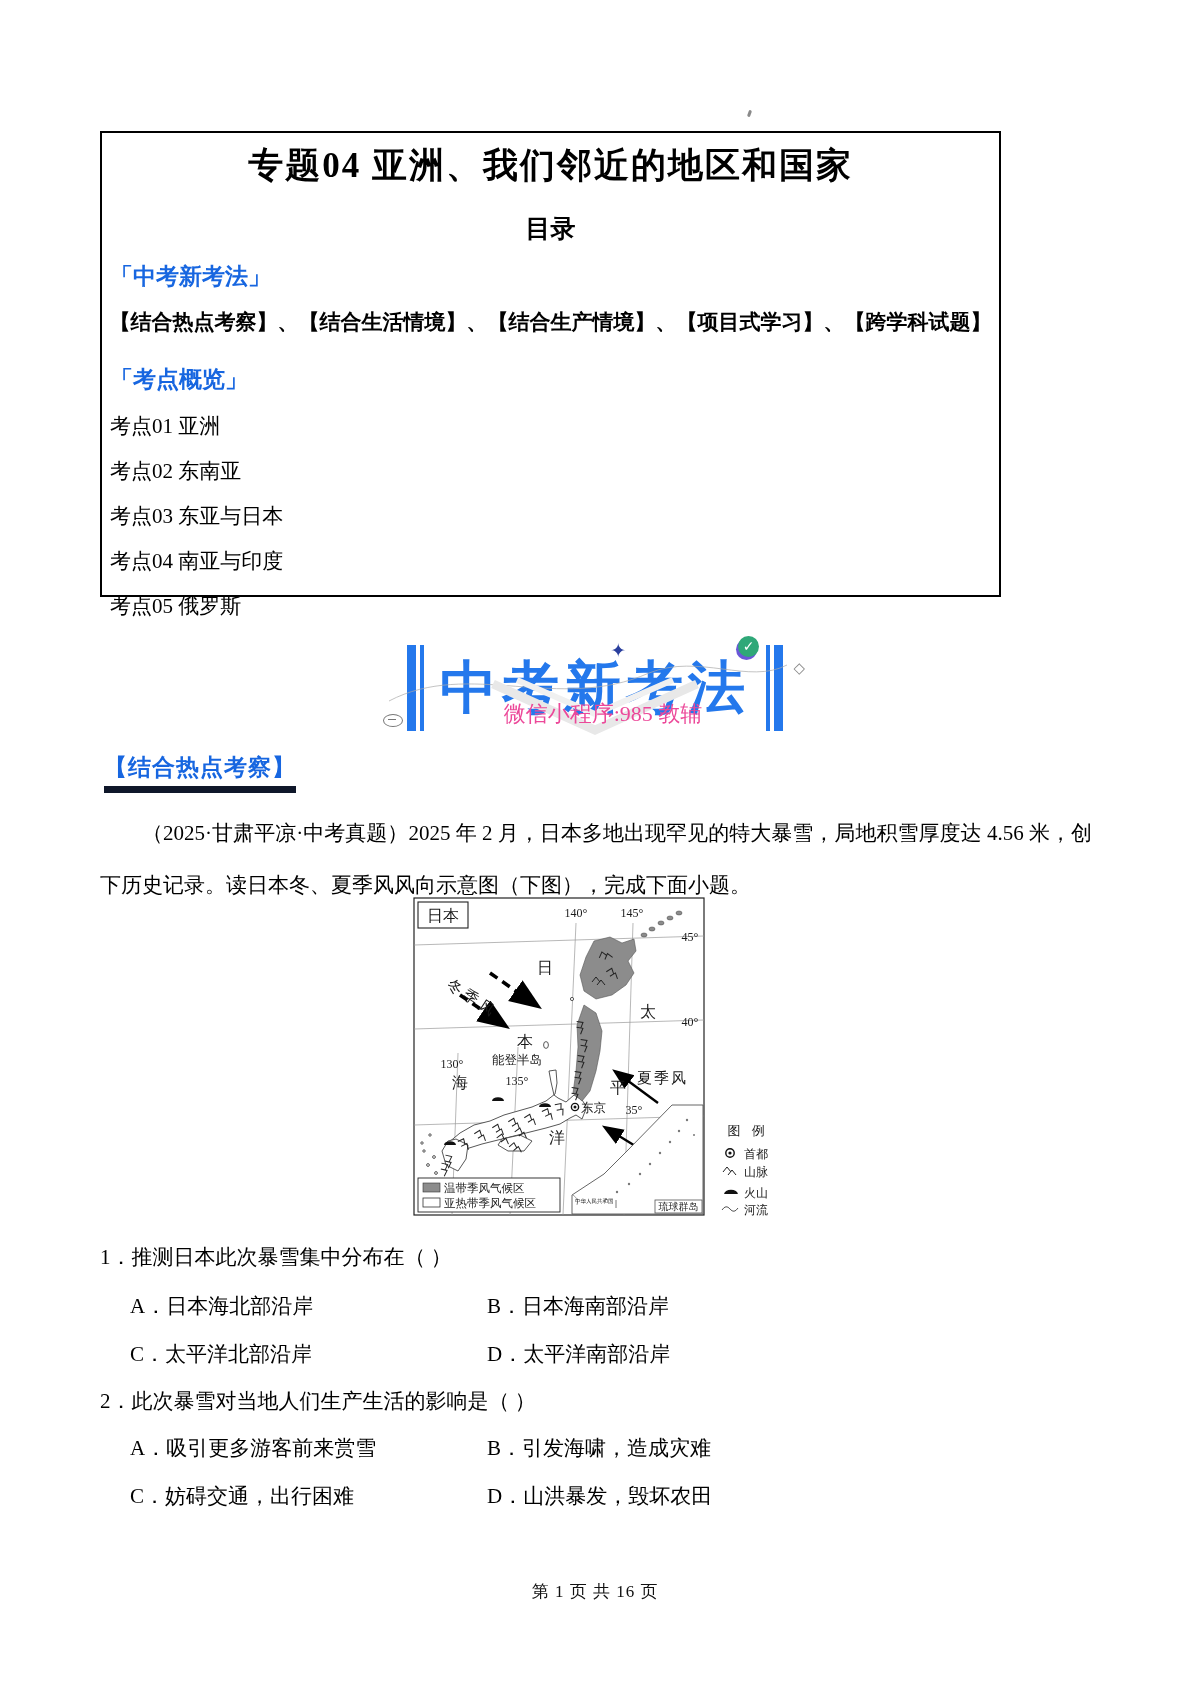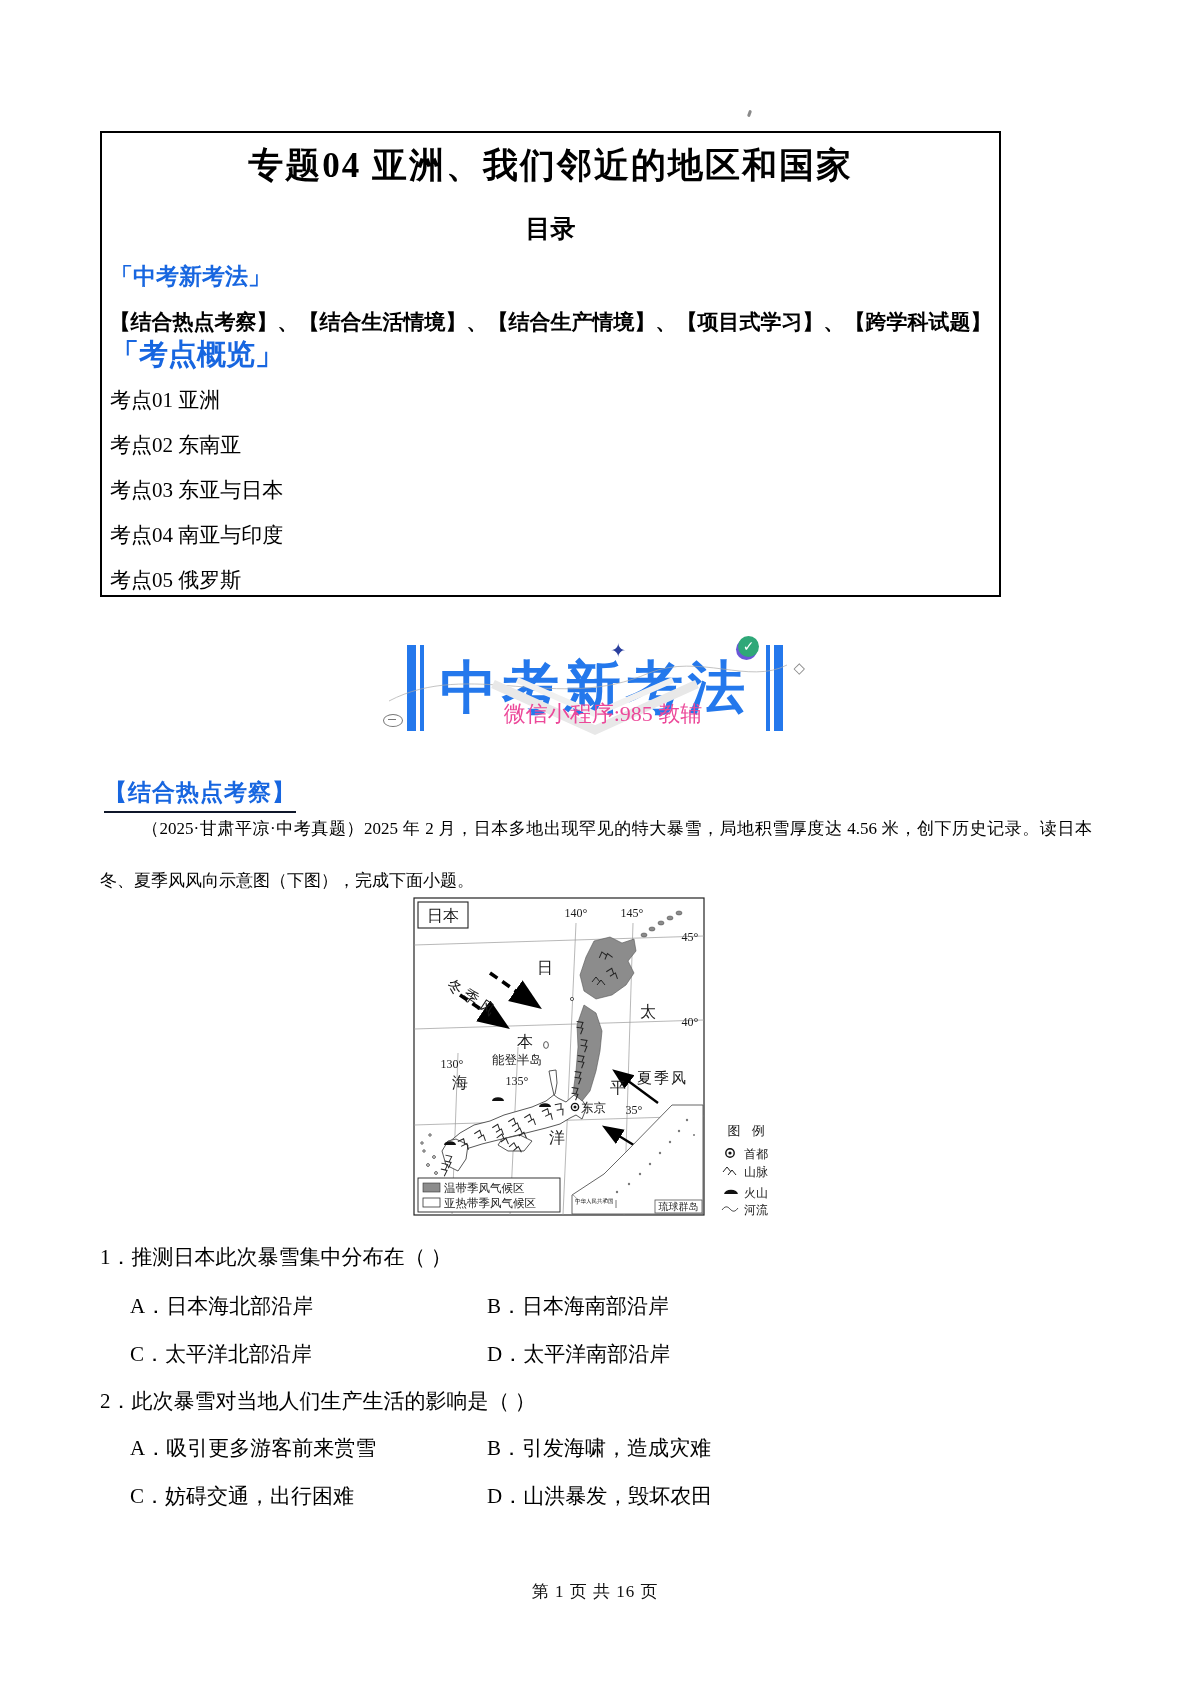--- a/index.html
+++ b/index.html
@@ -5,21 +5,21 @@
   html,body{margin:0;padding:0;background:#fff;}
   .page{position:relative;width:1190px;height:1683px;margin:0 auto;background:#fff;
         font-family:"Liberation Serif","DejaVu Serif",serif;color:#000;overflow:hidden;}
 
   
   .header-box{position:absolute;left:100px;top:131px;width:901px;height:466px;border:2px solid #000;box-sizing:border-box;}
   .hb-title{margin:10px 8px 0;text-align:center;font-size:35px;font-weight:bold;letter-spacing:2px;line-height:46px;}
   .hb-toc{margin-top:24px;text-align:center;font-size:25px;font-weight:bold;line-height:32px;}
   .hb-blue{color:#1766e0;font-weight:bold;font-size:23px;line-height:30px;margin:17px 0 0 8px;}
   .hb-methods{font-weight:bold;font-size:21px;text-align:center;line-height:28px;margin-top:16px;}
-  .hb-blue2{color:#1766e0;font-weight:bold;font-size:29px;line-height:30px;margin:3px 0 0 8px;}
+  .hb-blue2{color:#1766e0;font-weight:bold;font-size:23px;line-height:30px;margin:29px 0 0 8px;}
   .hb-point{font-size:21px;line-height:28px;margin:17px 16px 0 8px;}
   .stray-mark{position:absolute;left:748px;top:110px;width:3px;height:7px;background:#8a8a8a;transform:rotate(20deg);border-radius:2px;}
 
   
   .banner{position:absolute;left:0;right:0;top:645px;height:86px;display:flex;justify-content:center;}
   .banner-inner{position:relative;display:flex;align-items:stretch;}
   .bbar{background:#2478ec;margin:0 2px;}
   .bbar.thick{width:9px;} .bbar.thin{width:4px;}
   .banner-text{font-size:57px;font-weight:bold;color:#2478ec;letter-spacing:5px;line-height:86px;padding:0 14px;white-space:nowrap;}
   .banner-curve{position:absolute;left:-16px;top:0;pointer-events:none;}
@@ -30,22 +30,22 @@
   .banner-diamond{position:absolute;top:16px;right:-20px;color:#888;font-size:15px;line-height:15px;}
   .banner-ellipse{position:absolute;left:-22px;bottom:4px;width:18px;height:11px;border:1.4px solid #777;border-radius:50%;}
   .banner-ellipse:after{content:"";position:absolute;left:4px;top:4px;width:8px;height:0;border-top:1.4px solid #777;}
 
   
   .watermark-arc{position:absolute;left:50%;top:676px;transform:translateX(-50%);pointer-events:none;}
   .watermark-text{position:absolute;left:50%;top:699px;transform:translateX(-46%);font-size:22px;color:#ec4899;white-space:nowrap;}
 
   
   .hot-heading{position:absolute;left:104px;top:752px;font-size:23px;font-weight:bold;color:#1766e0;
-               border-bottom:2px solid #0f172a;padding-bottom:3px;letter-spacing:1px;margin-top:25px;}
-  .passage{position:absolute;left:100px;top:786px;width:992px;font-size:17px;line-height:52px;
+               border-bottom:7px solid #0f172a;padding-bottom:3px;letter-spacing:1px;}
+  .passage{position:absolute;left:100px;top:786px;width:992px;font-size:21px;line-height:52px;
            text-indent:42px;text-align:justify;}
 
   
   .figure{position:absolute;left:400px;top:895px;width:390px;height:325px;}
   .map-svg text{font-family:"Liberation Serif","DejaVu Serif",serif;fill:#1a1a1a;}
 
   
   .q-stem{position:absolute;left:100px;font-size:21px;line-height:30px;white-space:nowrap;}
   .q-opt{position:absolute;font-size:21px;line-height:30px;white-space:nowrap;}
   .colA{left:130px;} .colB{left:487px;}

